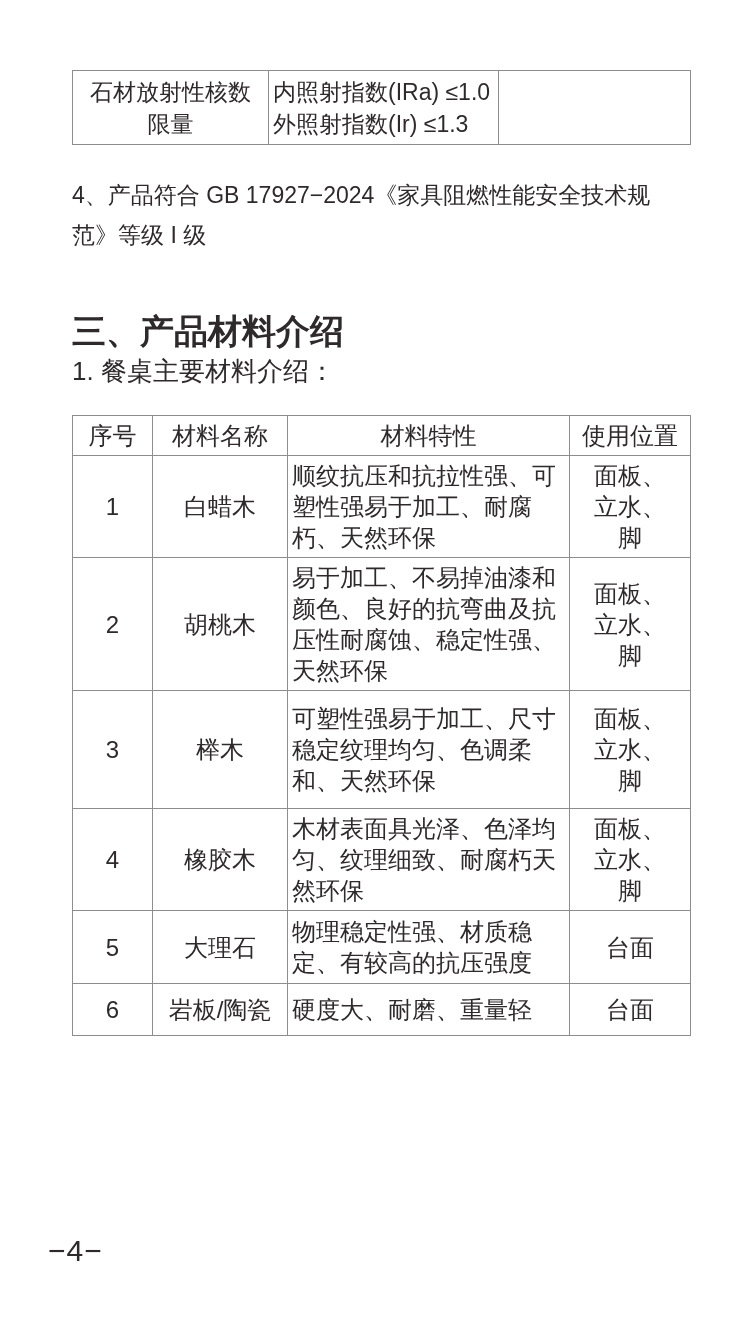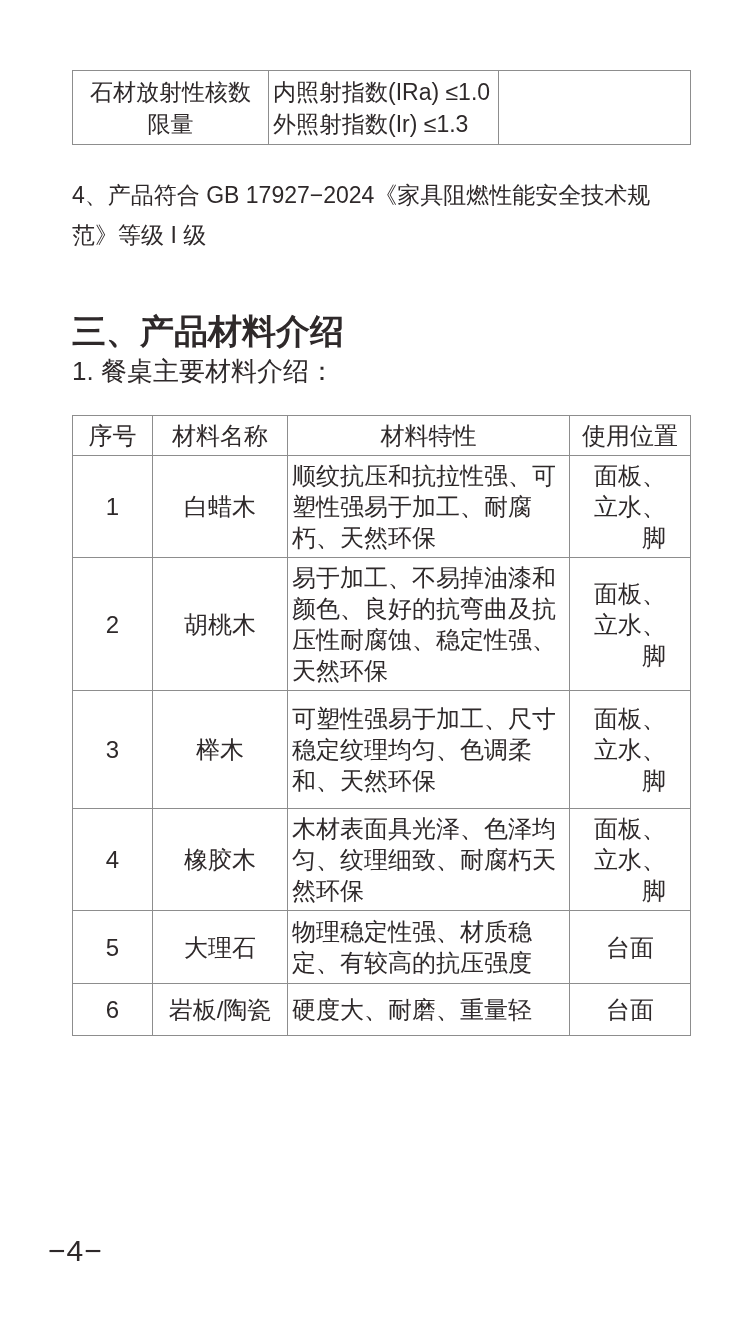--- a/index.html
+++ b/index.html
@@ -52,21 +52,21 @@
   table.materials tr:nth-child(2){height:97px;}
   table.materials tr:nth-child(3){height:122px;}
   table.materials tr:nth-child(4){height:118px;}
   table.materials tr:nth-child(5){height:95px;}
   table.materials tr:nth-child(6){height:73px;}
   table.materials tr:nth-child(7){height:52px;}
   table.materials th{text-align:center;}
   td.no-cell,td.name-cell{text-align:center;}
   td.feature-cell{text-align:left;padding:6px 8px;}
   td.pos-cell{text-align:center;}
-  td.pos-cell .pos-block{display:inline-block;text-align:right;}
+  td.pos-cell .pos-block{display:inline-block;text-align:center;}
 
   
   .pagenum{
     position:absolute;left:48px;top:1234px;
     font-size:30px;line-height:34px;letter-spacing:1px;
   }
 </style>
 </head>
 <body>
 

